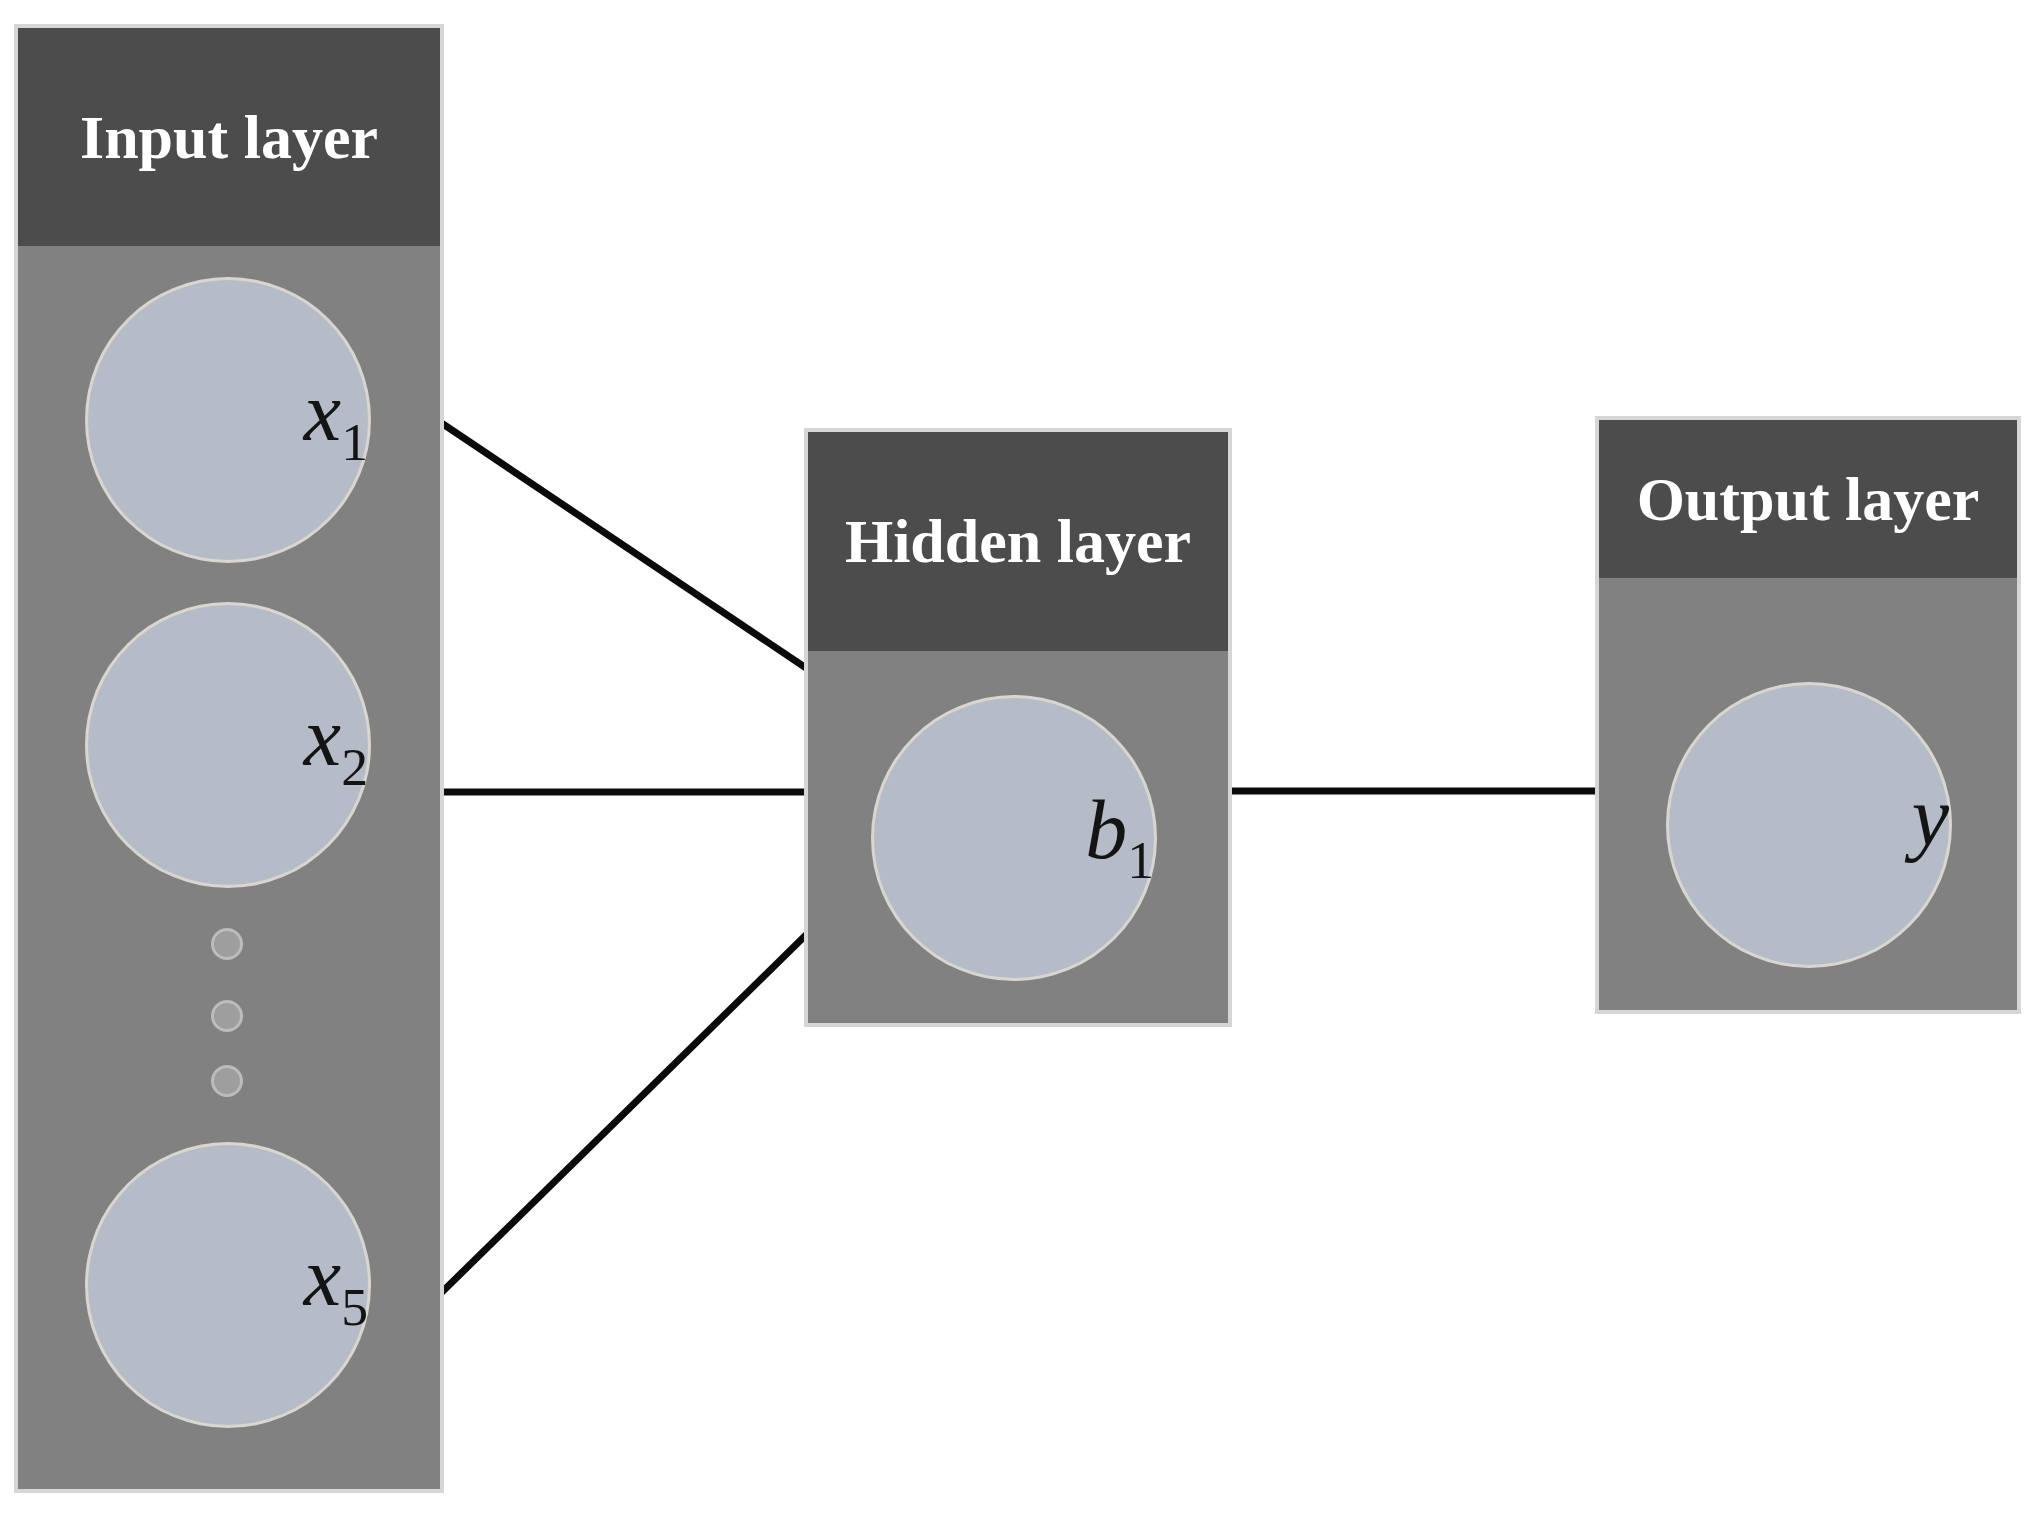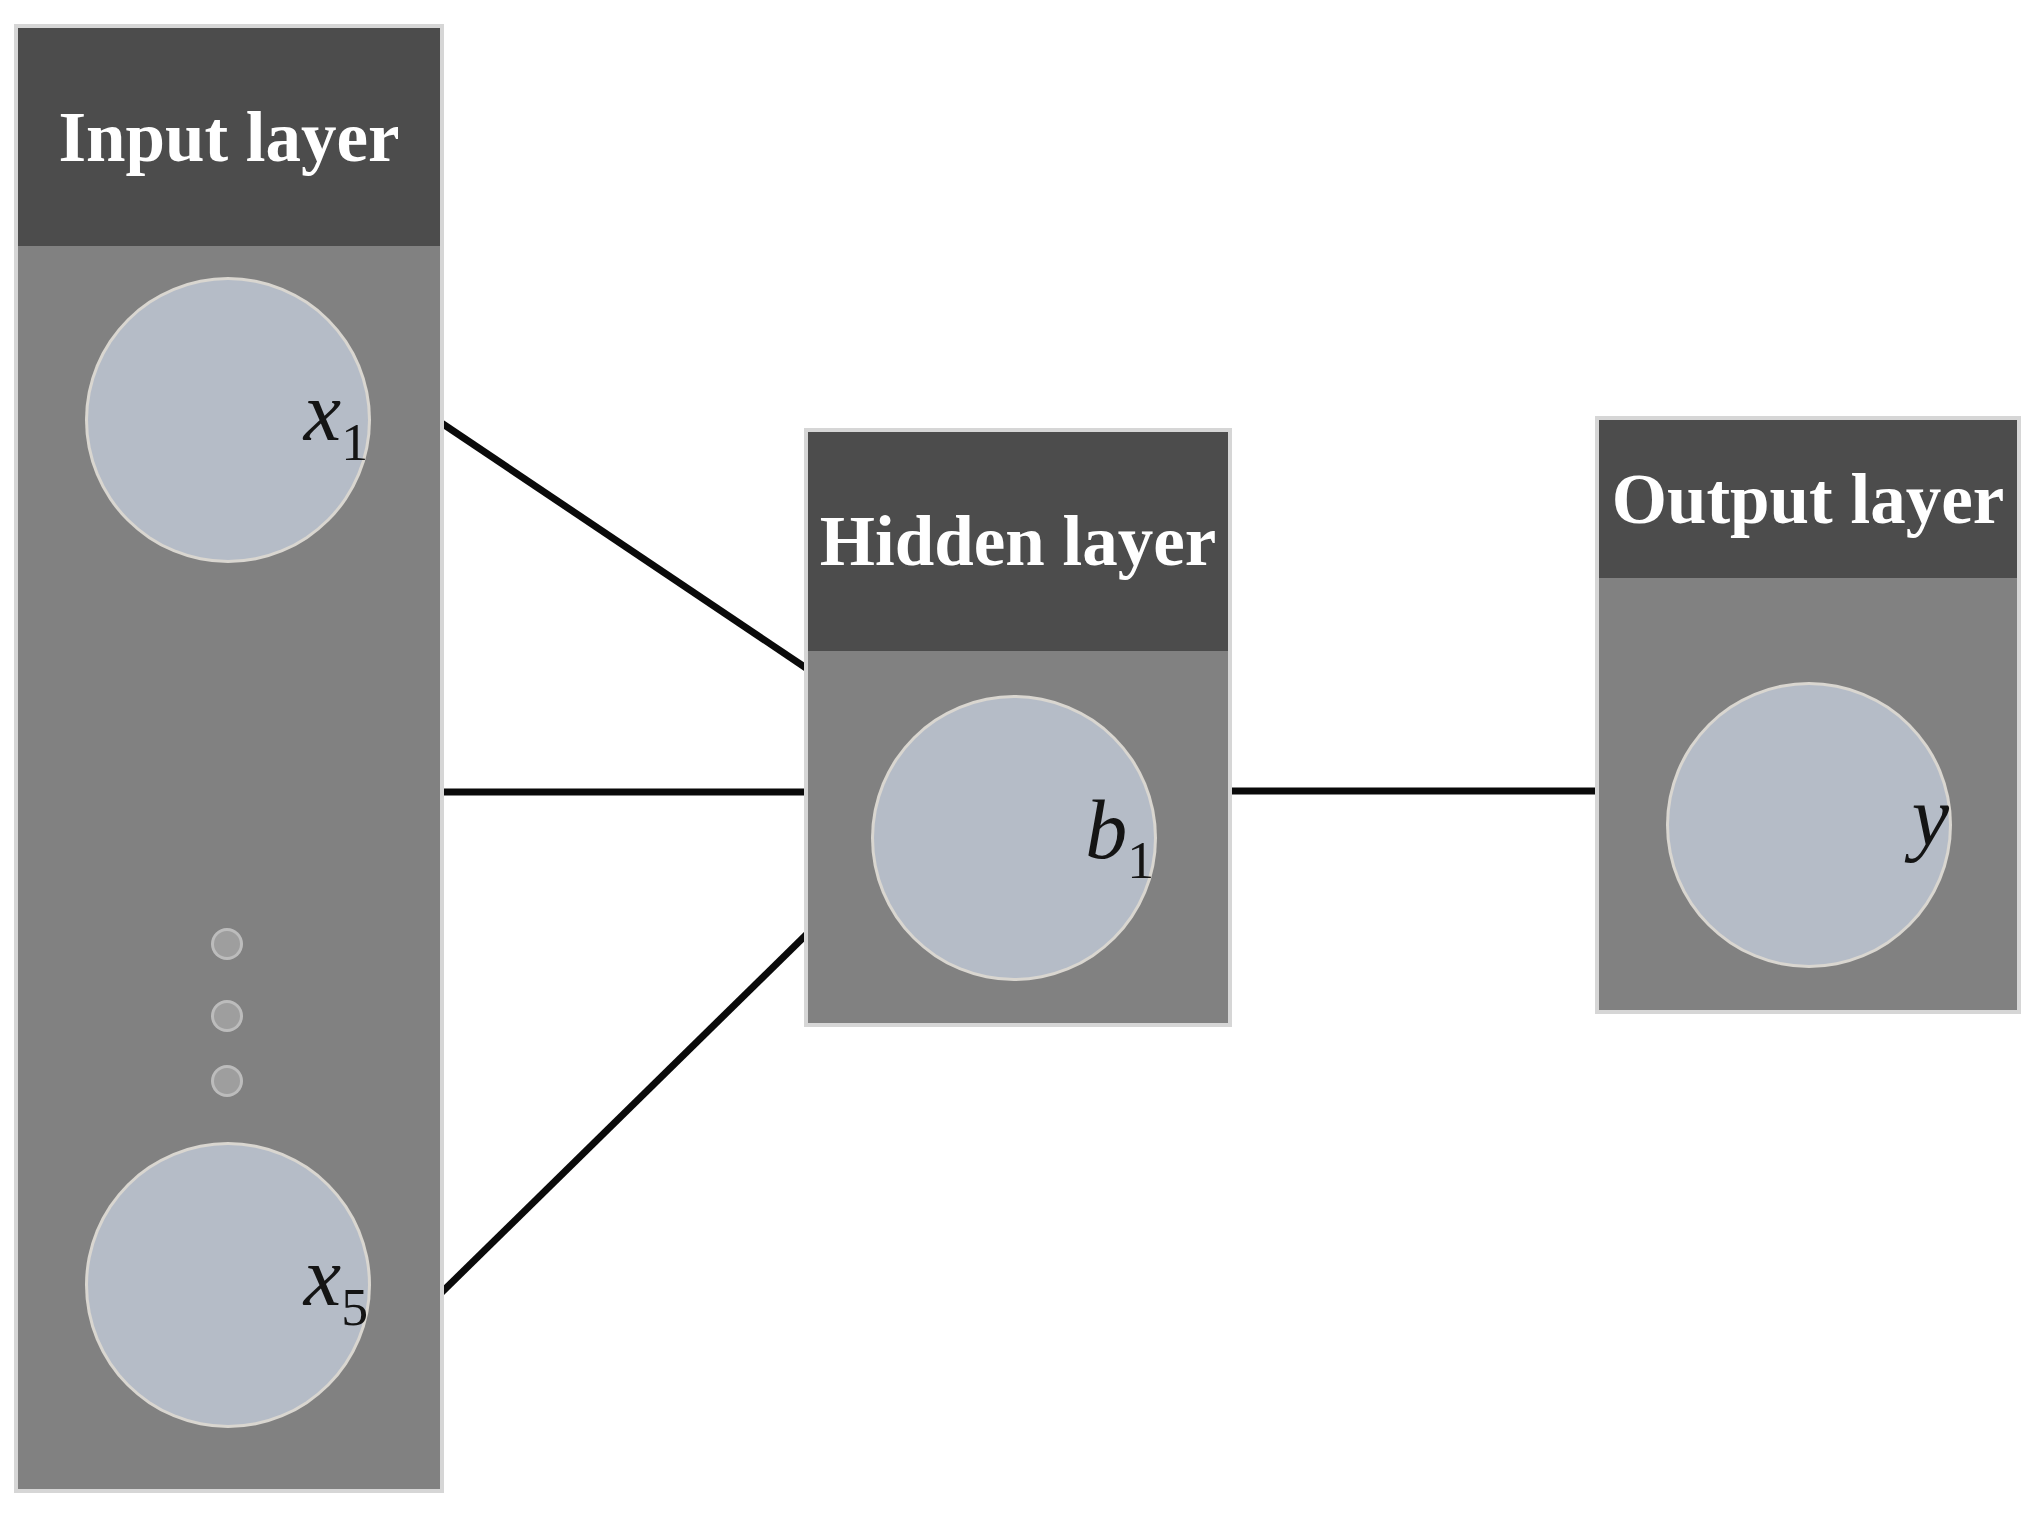--- a/index.html
+++ b/index.html
@@ -31,21 +31,21 @@
     box-shadow:0 0 0 4px var(--box-rim);
   }
   .layer-header{
     position:absolute;left:0;top:0;width:100%;
     background:var(--header-bg);
     display:flex;align-items:center;justify-content:center;
   }
   .layer-title{
     color:var(--title-text);
     font-weight:bold;
-    font-size:71px;
+    font-size:62px;
     white-space:nowrap;
     letter-spacing:0px;
   }
   .node{
     position:absolute;
     width:280px;height:280px;border-radius:50%;
     background:var(--node-fill);
     box-shadow:0 0 0 3px var(--node-rim);
     display:flex;align-items:center;justify-content:flex-end;
     z-index:3;
@@ -99,20 +99,23 @@
     <line x1="1226" y1="791" x2="1601" y2="791"></line>
   </svg>
 
   <div class="layer" id="layer-input">
     <div class="layer-header">
       <span class="layer-title">Input layer</span>
     </div>
     <div class="node" id="node-x1">
       <span class="node-label"><span>x</span><span class="sub">1</span></span>
     </div>
+    <div class="node" id="node-x2">
+      <span class="node-label"><span>x</span><span class="sub">2</span></span>
+    </div>
     <div class="vdot" id="dot-1"></div>
     <div class="vdot" id="dot-2"></div>
     <div class="vdot" id="dot-3"></div>
     <div class="node" id="node-x12">
       <span class="node-label"><span>x</span><span class="sub">5</span></span>
     </div>
   </div>
 
   <div class="layer" id="layer-hidden">
     <div class="layer-header">

